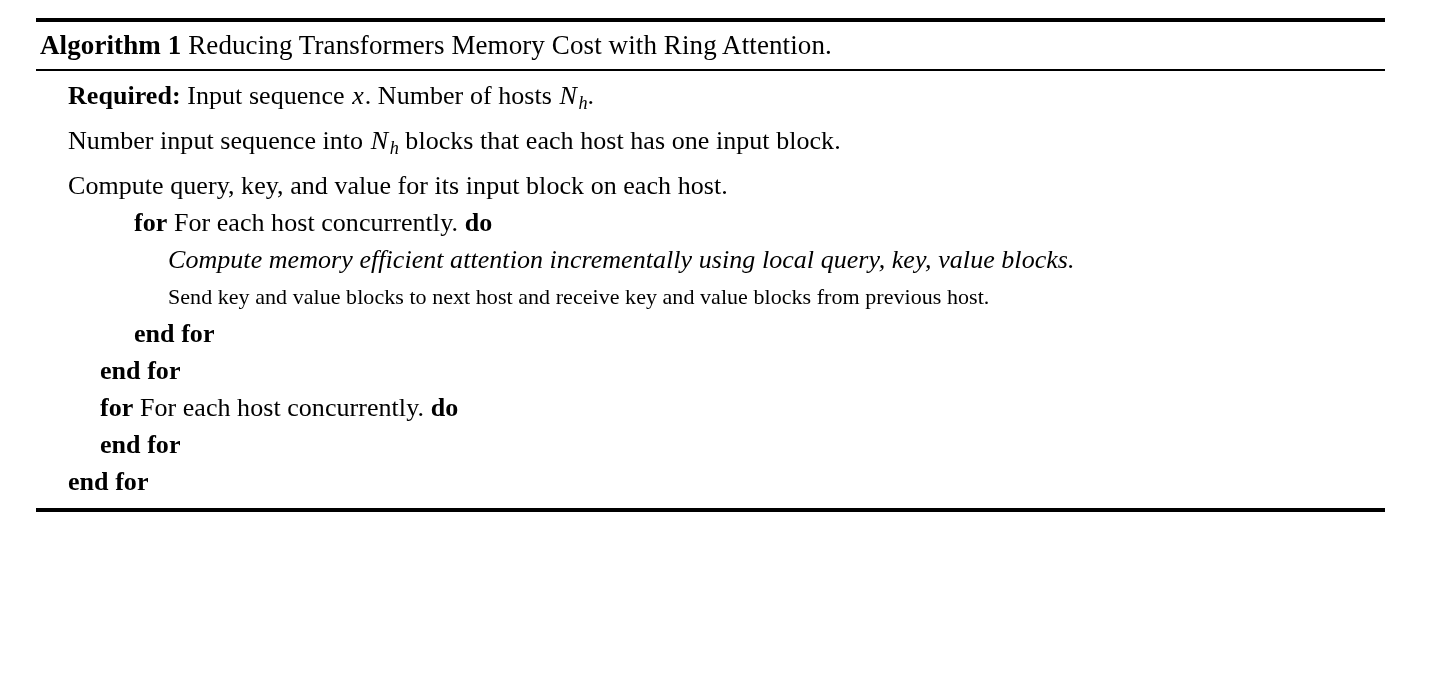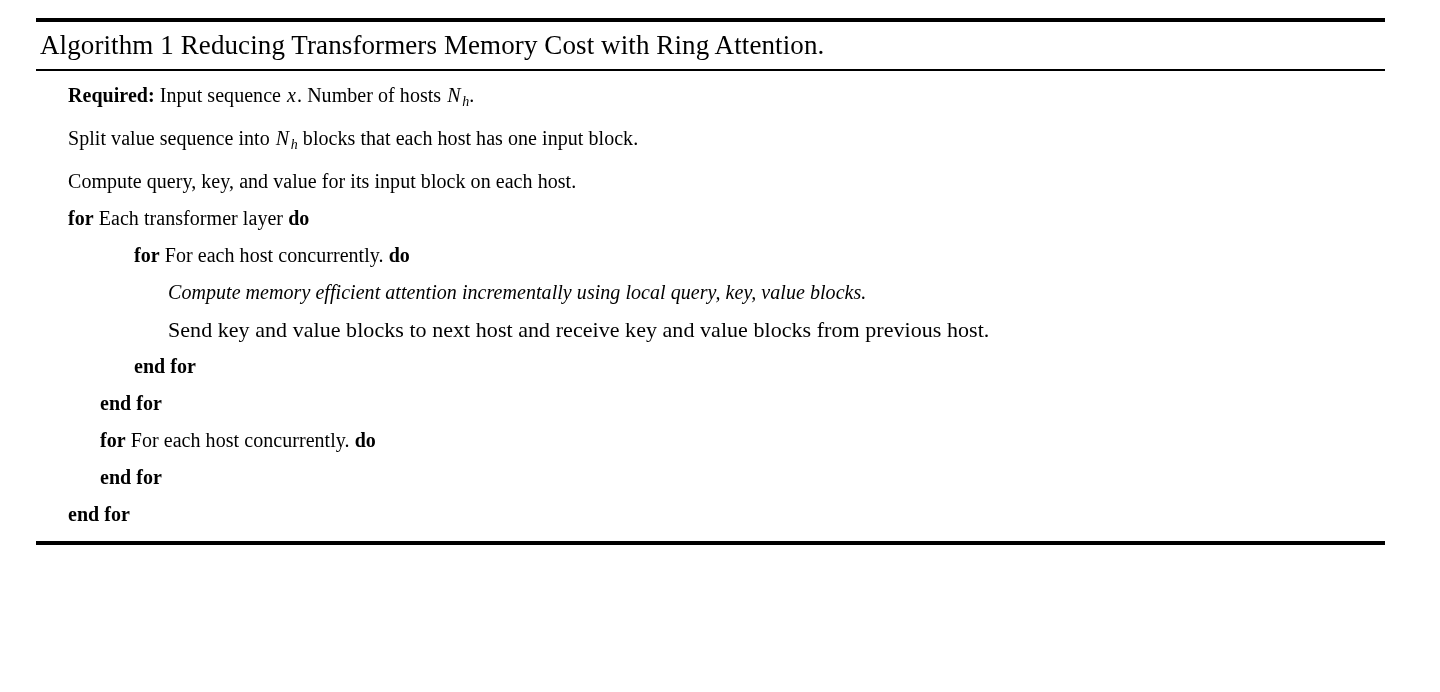--- a/index.html
+++ b/index.html
@@ -35,30 +35,30 @@
   }
 
   .caption {
     font-size: 27px;
     line-height: 44px;
     padding: 1px 0 2px 4px;
     white-space: nowrap;
     letter-spacing: 0.1px;
   }
   .caption .caption-label {
-    font-weight: normal;
+    font-weight: bold;
   }
 
   .body-block {
     padding-top: 6px;
     padding-bottom: 8px;
   }
 
   .alg-line {
-    font-size: 20px;
+    font-size: 26px;
     line-height: 37px;
     white-space: nowrap;
     letter-spacing: 0.05px;
   }
   
   .ind-0 { padding-left: 32px; }
   .ind-1 { padding-left: 64px; }
   .ind-2 { padding-left: 98px; }
   .ind-3 { padding-left: 132px; font-style: italic; }
 
@@ -113,32 +113,27 @@
 
     <div class="alg-line ind-0">
       <span class="kw">Required:</span>
       <span>Input sequence</span>
       <span class="mvar">x</span><span>. Number of hosts</span>
       <span class="mvar">N</span><span class="msub">h</span><span>.</span>
     </div>
 
 
     <div class="alg-line ind-0">
-      <span>Split value sequence into</span>
+      <span>Number input sequence into</span>
       <span class="mvar">N</span><span class="msub">h</span>
       <span>blocks that each host has one input block.</span>
     </div>
 
     <div class="alg-line ind-0">Compute query, key, and value for its input block on each host.</div>
 
-    <div class="alg-line ind-0">
-      <span class="kw">for</span>
-      <span>Each transformer layer</span>
-      <span class="kw">do</span>
-    </div>
 
 
     <div class="alg-line ind-2">
       <span class="kw">for</span>
       <span>For each host concurrently.</span>
       <span class="kw">do</span>
     </div>
 
     <div class="alg-line ind-3">Compute memory efficient attention incrementally using local query, key, value blocks.</div>
 

